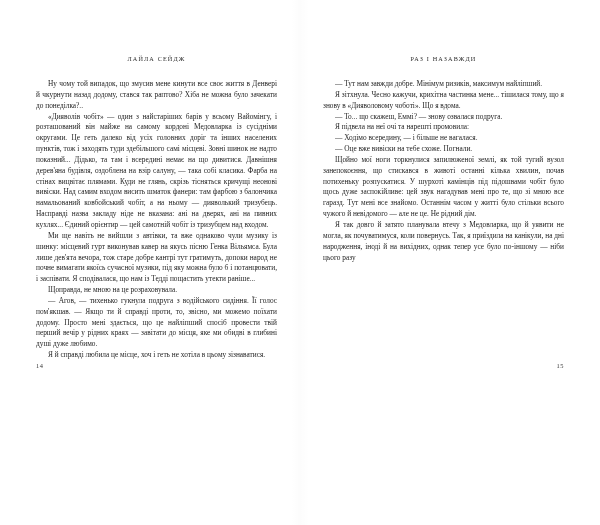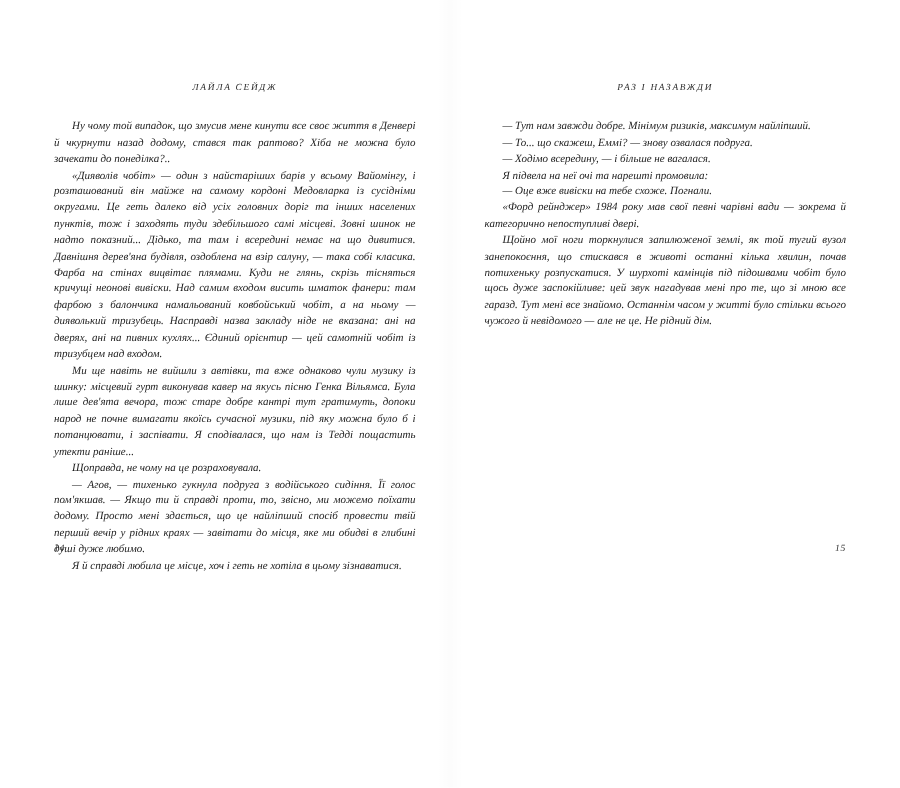--- a/index.html
+++ b/index.html
@@ -19,21 +19,20 @@
     width: 600px;
     height: 525px;
     display: flex;
     background: #ffffff;
   }
   .page {
     position: relative;
     width: 300px;
     height: 401px;
     box-sizing: border-box;
-    font-style: italic;
   }
   .page-left {
     padding: 0 23px 0 36px;
   }
   .page-right {
     padding: 0 36px 0 23px;
   }
   .running-head {
     text-align: center;
     font-size: 6.2px;
@@ -81,35 +80,36 @@
 <body>
 
 <div class="spread">
 
   <div class="page page-left">
     <div class="running-head">ЛАЙЛА СЕЙДЖ</div>
     <div class="body-text">
       <p>Ну чому той випадок, що змусив мене кинути все своє життя в Денвері й чкурнути назад додому, стався так раптово? Хіба не можна було зачекати до понеділка?..</p>
       <p>«Дияволів чобіт» — один з найстаріших барів у всьому Вайомінгу, і розташований він майже на самому кордоні Медовларка із сусідніми округами. Це геть далеко від усіх головних доріг та інших населених пунктів, тож і заходять туди здебільшого самі місцеві. Зовні шинок не надто показний... Дідько, та там і всередині немає на що дивитися. Давнішня дерев'яна будівля, оздоблена на взір салуну, — така собі класика. Фарба на стінах вицвітає плямами. Куди не глянь, скрізь тісняться кричущі неонові вивіски. Над самим входом висить шматок фанери: там фарбою з балончика намальований ковбойський чобіт, а на ньому — дияволький тризубець. Насправді назва закладу ніде не вказана: ані на дверях, ані на пивних кухлях... Єдиний орієнтир — цей самотній чобіт із тризубцем над входом.</p>
       <p>Ми ще навіть не вийшли з автівки, та вже однаково чули музику із шинку: місцевий гурт виконував кавер на якусь пісню Генка Вільямса. Була лише дев'ята вечора, тож старе добре кантрі тут гратимуть, допоки народ не почне вимагати якоїсь сучасної музики, під яку можна було б і потанцювати, і заспівати. Я сподівалася, що нам із Тедді пощастить утекти раніше...</p>
-      <p>Щоправда, не чому на це розраховувала.</p>
+      <p>Щоправда, не мною на це розраховувала.</p>
       <p>— Агов, — тихенько гукнула подруга з водійського сидіння. Її голос пом'якшав. — Якщо ти й справді проти, то, звісно, ми можемо поїхати додому. Просто мені здається, що це найліпший спосіб провести твій перший вечір у рідних краях — завітати до місця, яке ми обидві в глибині душі дуже любимо.</p>
       <p>Я й справді любила це місце, хоч і геть не хотіла в цьому зізнаватися.</p>
     </div>
     <div class="folio folio-left">14</div>
   </div>
 
   <div class="page page-right">
     <div class="running-head">РАЗ І НАЗАВЖДИ</div>
     <div class="body-text">
       <p>— Тут нам завжди добре. Мінімум ризиків, максимум найліпший.</p>
+      <p>Я зітхнула. Чесно кажучи, крихітна частинка мене... тішилася тому, що я знову в «Дияволовому чоботі». Що я вдома.</p>
       <p>— То... що скажеш, Еммі? — знову озвалася подруга.</p>
+      <p>Я підвела на неї очі та нарешті промовила:</p>
       <p>— Ходімо всередину, — і більше не вагалася.</p>
-      <p>Я підвела на неї очі та нарешті промовила:</p>
       <p>— Оце вже вивіски на тебе схоже. Погнали.</p>
-      <p>«Форд рейнджер» 1984 року мав свої певні чарівні вади — зокрема й категорично непоступливі двері.</p>
       <p>Щойно мої ноги торкнулися запилюженої землі, як той тугий вузол занепокоєння, що стискався в животі останні кілька хвилин, почав потихеньку розпускатися. У шурхоті камінців під підошвами чобіт було щось дуже заспокійливе: цей звук нагадував мені про те, що зі мною все гаразд. Тут мені все знайомо. Останнім часом у житті було стільки всього чужого й невідомого — але не це. Не рідний дім.</p>
+      <p>Я так довго й затято планувала втечу з Медовларка, що й уявити не могла, як почуватимуся, коли повернусь. Так, я приїздила на канікули, на дні народження, іноді й на вихідних, однак тепер усе було по-іншому — ніби цього разу</p>
     </div>
     <div class="folio folio-right">15</div>
   </div>
 
   <div class="gutter-shade"></div>
 </div>
 
 </body></html>

